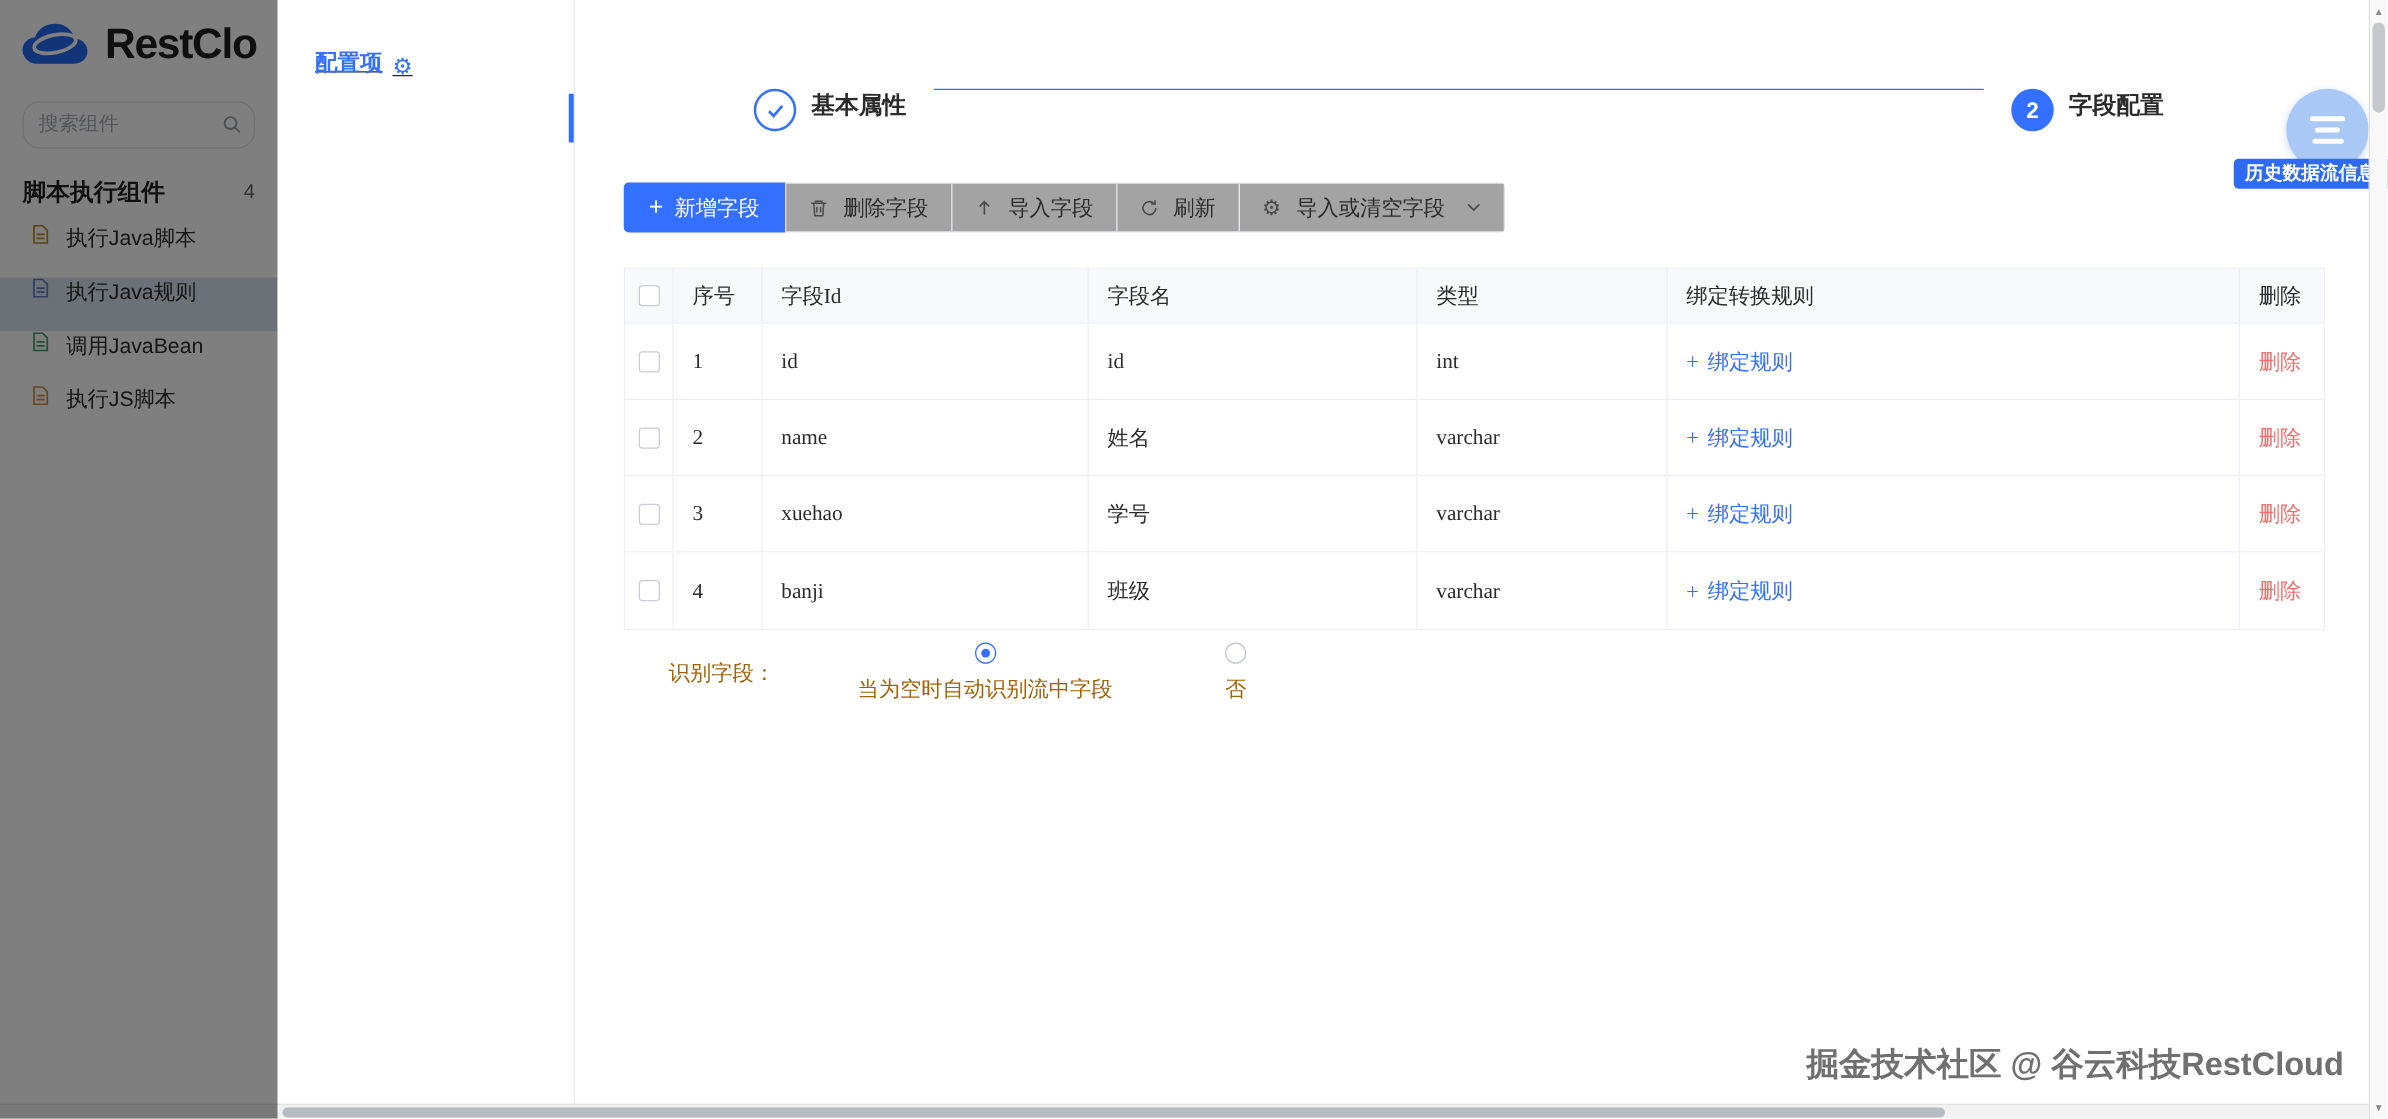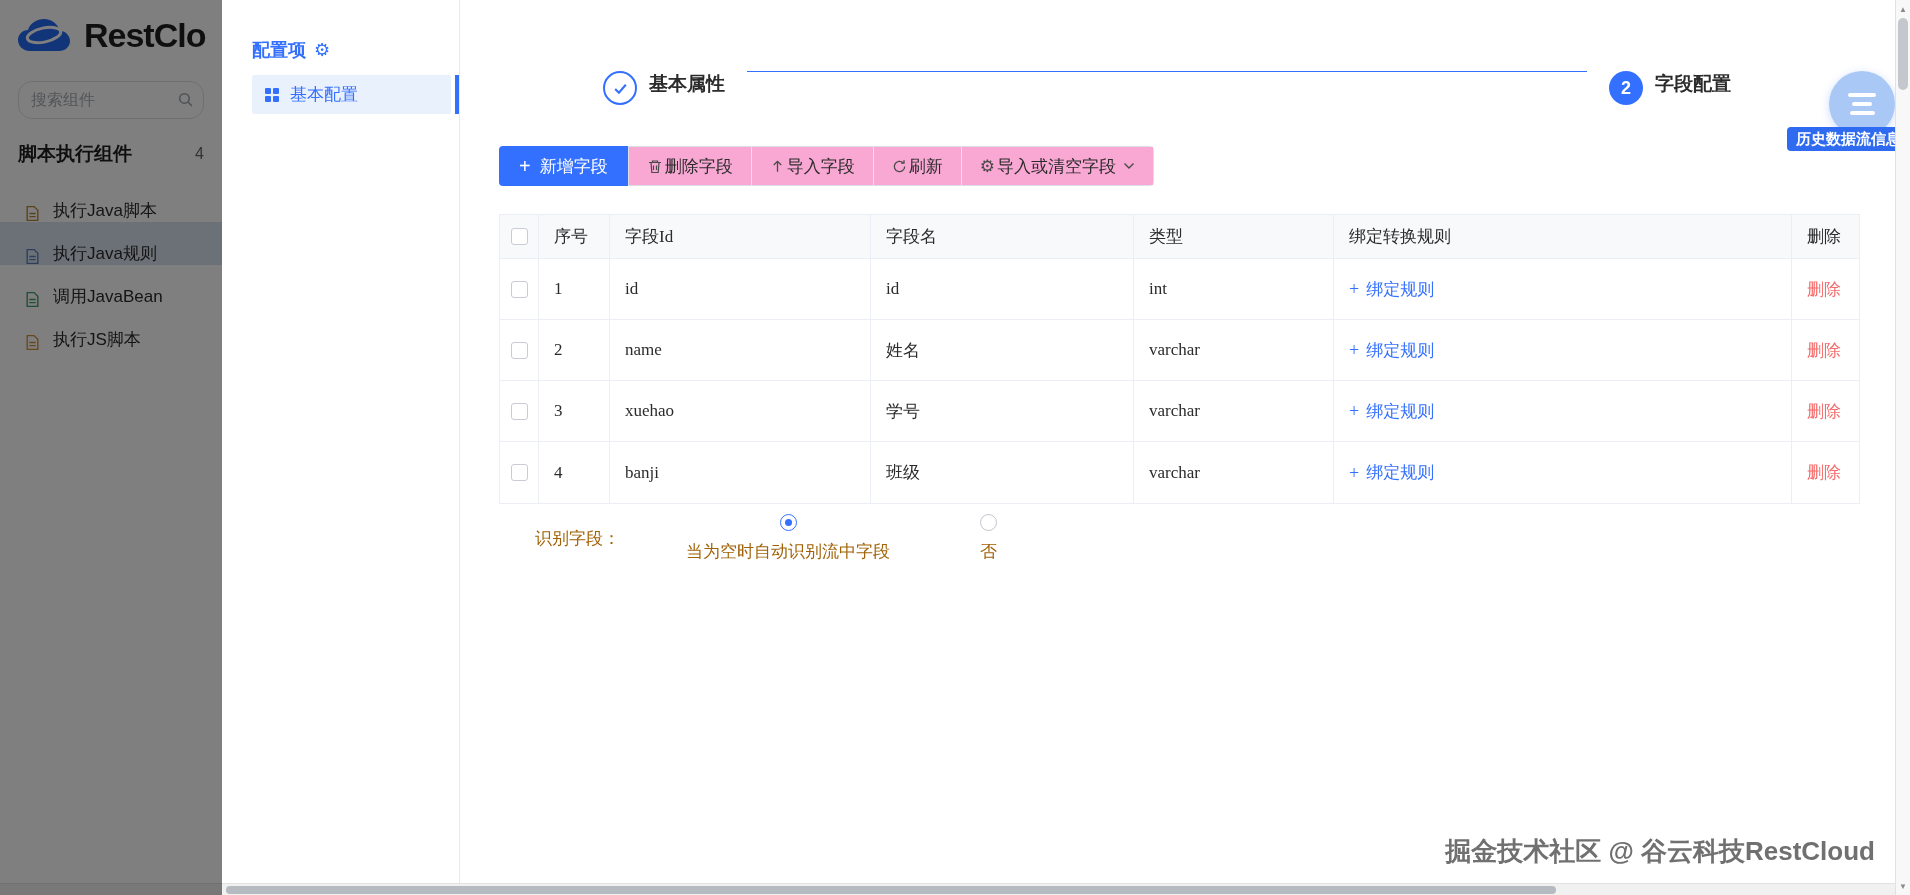--- a/index.html
+++ b/index.html
@@ -13,33 +13,33 @@
   .sidebar { position:absolute; left:0; top:0; width:222px; height:100%; background:#fff; overflow:hidden; z-index:1; }
   .logo-row { display:flex; align-items:center; gap:12px; padding:16px 0 0 16px; white-space:nowrap; }
   .logo-text { font-size:34px; font-weight:bold; color:#1f1f1f; letter-spacing:-1px; }
   .search-box { position:relative; margin:26px 18px 0 18px; }
   .search-input { width:100%; height:38px; border:1px solid #dcdfe6; border-radius:14px; padding:0 34px 0 12px; font-size:16px; color:#333; outline:none; background:#fff; font-family:inherit; }
   .search-input::placeholder { color:#a8abb2; }
   .search-icon { position:absolute; right:10px; top:10px; }
   .group-header { margin:18px 18px 0 18px; height:34px; display:flex; align-items:center; justify-content:space-between; font-size:19px; font-weight:bold; color:#1f1f1f; }
   .group-count { font-size:16px; font-weight:normal; color:#666; }
   .side-list { margin-top:8px; }
-  .side-item { height:43px; display:flex; align-items:flex-end; gap:12px; padding-left:24px; font-size:17px; color:#2b2b2b; cursor:pointer; }
+  .side-item { height:43px; display:flex; align-items:flex-start; gap:12px; padding-left:24px; font-size:17px; color:#2b2b2b; cursor:pointer; }
   .side-item.selected { background:#d9e1ee; }
   .item-icon { display:flex; align-items:center; }
 
   
   .dim-overlay { position:absolute; left:0; top:0; width:222px; height:100%; background:rgba(0,0,0,0.5); z-index:5; }
 
   
   .modal { position:absolute; left:222px; top:0; right:15px; bottom:12px; background:#fff; z-index:2; }
 
   
   .config-side { position:absolute; left:0; top:0; width:238px; height:100%; border-right:1px solid #e9e9e9; background:#fff; }
-  .config-title-row { position:absolute; top:38px; left:30px; display:flex; align-items:center; gap:8px; }
+  .config-title-row { position:absolute; top:38px; left:30px; display:flex; align-items:flex-end; gap:8px;text-decoration:underline; }
   .config-title { font-size:18px; font-weight:bold; color:#3370ff; }
   .config-gear { font-size:18px; color:#3370ff; line-height:1; cursor:pointer; }
   .config-item { position:absolute; top:75px; left:30px; right:8px; height:39px; background:#e9f1fc; display:flex; align-items:center; gap:10px; padding-left:12px; font-size:17px; color:#3370ff; border-radius:2px; cursor:pointer; }
   .active-bar { position:absolute; top:75px; right:0; width:4px; height:39px; background:#3370ff; }
 
   
   .main { position:absolute; left:238px; top:0; right:0; bottom:0; }
 
   
   .steps { position:absolute; top:71px; left:143px; right:164px; display:flex; align-items:flex-start; }
@@ -47,21 +47,21 @@
   .step-circle.done { background:#fff; border:2px solid #3370ff; }
   .step-circle.active { background:#3370ff; color:#fff; font-size:18px; font-weight:bold; }
   .step-label { margin-left:12px; font-size:19px; font-weight:bold; color:#2b2b2b; white-space:nowrap; }
   .step-line { flex:1; height:1px; background:#3370ff; margin:0 22px; }
 
   
   .toolbar { position:absolute; top:146px; left:39px; display:flex; height:40px; }
   .btn-primary { border:none; background:#3370ff; color:#fff; border-radius:4px 0 0 4px; font-size:17px; padding:0 20px; display:flex; align-items:center; gap:9px; cursor:pointer; font-family:inherit; }
   .btn-primary .plus { font-size:20px; line-height:1; }
   .btn-group { display:flex; border:1px solid #dcdfe6; border-radius:0 4px 4px 0; background:#fff; }
-  .btn { border:none; border-left:1px solid #e3e6eb; background:#f9a8d4; font-size:17px; color:#2b2b2b; padding:0 18px; display:flex; align-items:center; gap:2px; cursor:pointer; font-family:inherit; }
+  .btn { border:none; border-left:1px solid #e3e6eb; background:#a3a3a3; font-size:17px; color:#2b2b2b; padding:0 18px; display:flex; align-items:center; gap:12px; cursor:pointer; font-family:inherit; }
   .btn:first-child { border-left:none; }
   .bicon { display:flex; align-items:center; color:#4a4a4a; }
   .gear-glyph { font-size:17px; line-height:1; color:#4a4a4a; }
   .chev { margin-left:5px; display:flex; align-items:center; }
 
   
   .table { position:absolute; top:214px; left:39px; width:1361px; border:1px solid #ebeef5; }
   .t-row { display:flex; background:#fff; border-bottom:1px solid #ebeef5; }
   .t-row:last-child { border-bottom:none; }
   .t-row.t-head { background:#f8f9fb; height:44px; }
@@ -172,31 +172,20 @@
     </div>
   </div>
 </div>
 
 <div class="modal">
 
   <div class="config-side">
     <div class="config-title-row">
       <span class="config-title">配置项</span>
       <span class="config-gear">⚙</span>
-    </div>
-    <div class="config-item">
-      <span class="item-icon">
-        <svg width="16" height="16" viewBox="0 0 16 16">
-            <rect x="1" y="1" width="6" height="6" rx="1" fill="#3370ff"></rect>
-            <rect x="9" y="1" width="6" height="6" rx="1" fill="#3370ff"></rect>
-            <rect x="1" y="9" width="6" height="6" rx="1" fill="#3370ff"></rect>
-            <rect x="9" y="9" width="6" height="6" rx="1" fill="#3370ff"></rect>
-          </svg>
-      </span>
-      <span>基本配置</span>
     </div>
     <div class="active-bar"></div>
   </div>
 
   <div class="main">
 
     <div class="steps">
       <div class="step-circle done">
         <span class="item-icon">
           <svg width="17" height="17" viewBox="0 0 16 16">

